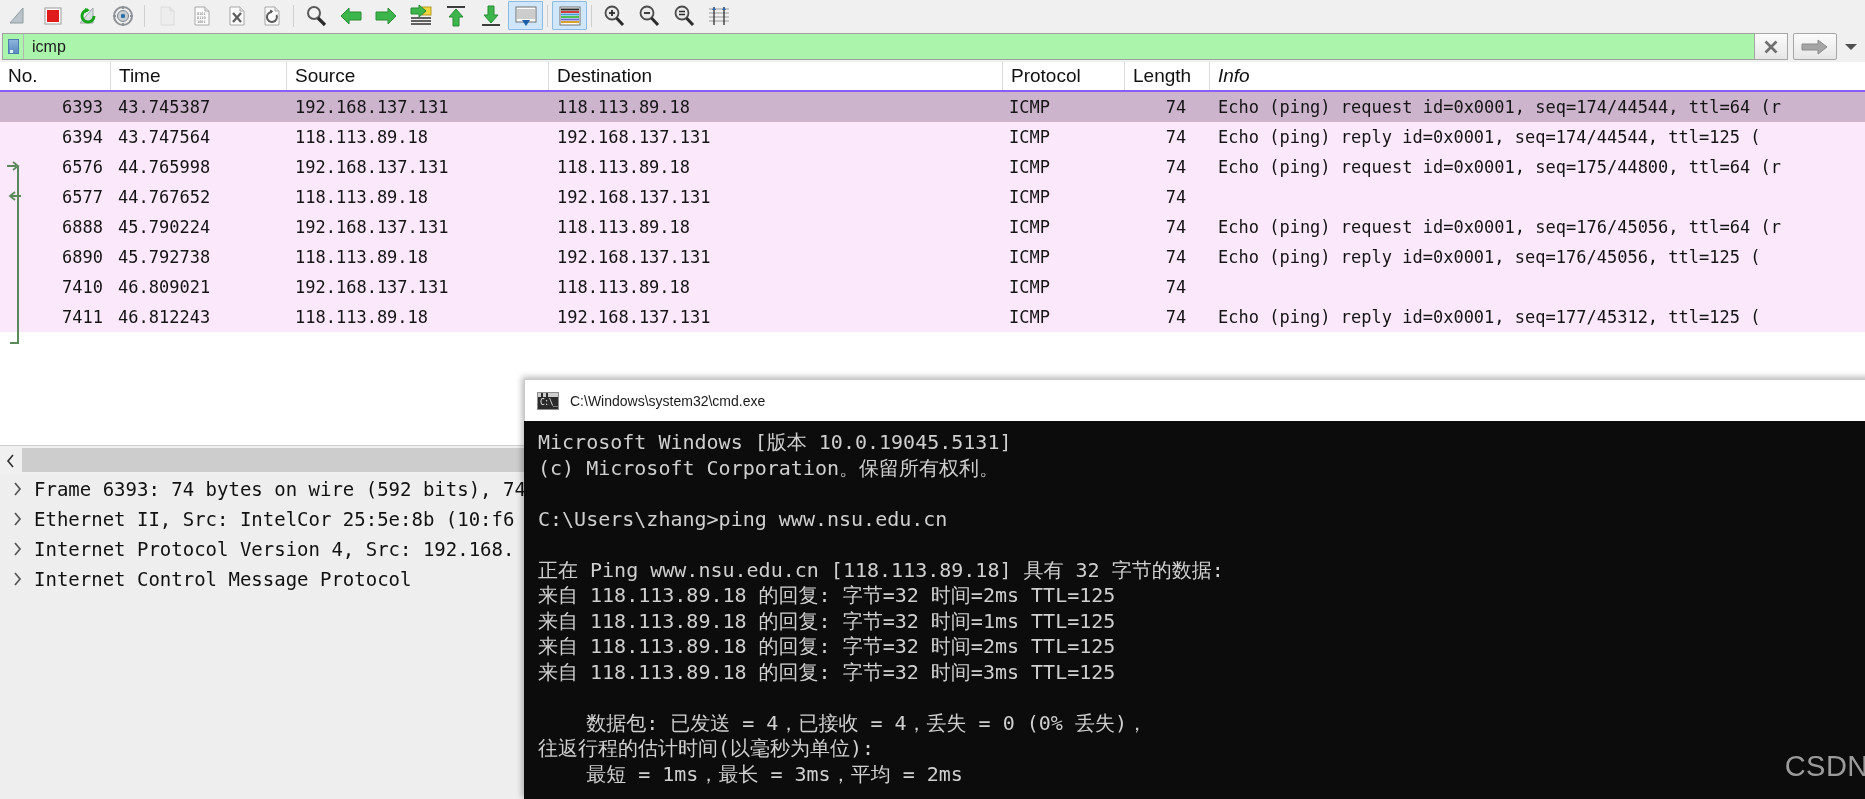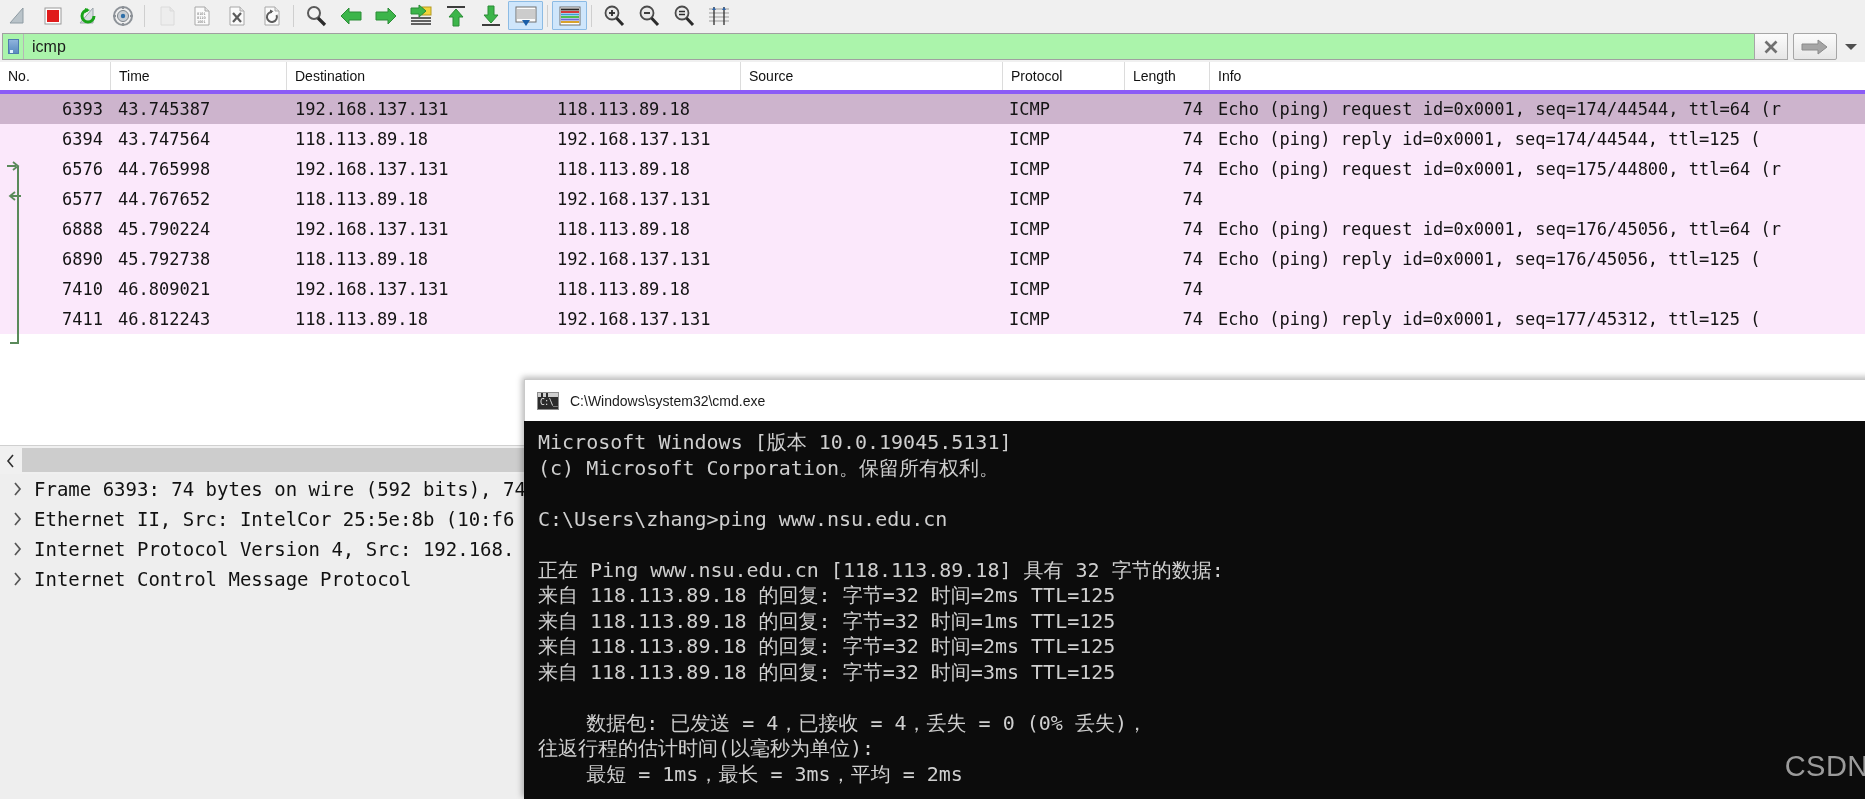--- a/index.html
+++ b/index.html
@@ -63,46 +63,46 @@
   .fbar-chev{
     width:28px;height:27px;flex:0 0 auto;display:flex;align-items:center;justify-content:center;
   }
 
   
   .plist{
     position:absolute;left:0;top:62px;width:1865px;height:287px;
     background:#ffffff;overflow:hidden;
   }
   .plist-header{
-    display:flex;height:28px;background:#ffffff;border-bottom:4px solid #8b5cf6;
-    font-size:14px;color:#111;align-items:center;
+    display:flex;height:28px;background:#ffffff;border-bottom:2px solid #8b5cf6;
+    font-size:19px;color:#111;align-items:center;
   }
   .ph{
     height:28px;line-height:28px;border-right:1px solid #dcdcdc;
     padding-left:8px;box-sizing:border-box;white-space:nowrap;overflow:hidden;
   }
   .ph.c0{width:111px;}
   .ph.c1{width:176px;}
   .ph.c2{width:262px;}
   .ph.c3{width:454px;}
   .ph.c4{width:122px;}
   .ph.c5{width:85px;text-align:left;}
-  .ph.c6{flex:1 1 auto;border-right:none;}
+  .ph.c6{flex:1 1 auto;border-right:none;font-style:italic;}
 
   .prow{display:flex;height:30px;align-items:center;font-size:17px;color:#141414;
         font-family:"DejaVu Sans Mono","Liberation Mono",monospace;white-space:nowrap;}
   .prow.even{background:#fbe8fb;}
   .prow.selected{background:#cdb4cd;}
   .pc{height:30px;line-height:30px;overflow:hidden;white-space:nowrap;box-sizing:border-box;padding-left:24px;}
   .pc.no{width:111px;text-align:right;padding-right:8px;}
   .pc.time{width:176px;padding-left:7px;}
   .pc.src{width:262px;padding-left:8px;}
   .pc.dst{width:454px;padding-left:8px;}
   .pc.proto{width:122px;padding-left:6px;}
-  .pc.len{width:85px;text-align:right;padding-right:7px;}
+  .pc.len{width:85px;text-align:center;padding-right:7px;}
   .pc.info{flex:1 1 auto;padding-left:8px;}
 
   .convcol{position:absolute;left:0;top:90px;width:28px;height:205px;pointer-events:none;}
   .conv-line{position:absolute;left:17px;top:14px;width:2px;height:178px;background:#5a8a5a;}
   .conv-arrow{position:absolute;left:7px;width:14px;height:12px;}
   .conv-cap{position:absolute;left:10px;width:9px;height:2px;background:#5a8a5a;}
 
   
   .split{
     position:absolute;left:0;top:349px;width:1865px;height:98px;background:#ffffff;
@@ -406,22 +406,22 @@
       <svg width="14" height="10" viewBox="0 0 14 10">
           <path d="M1 2 L7 8 L13 2 Z" fill="#4f4f4f"></path>
         </svg>
     </div>
   </div>
 
   <div class="plist">
     <div class="plist-header">
       <div class="ph c0">No.</div>
       <div class="ph c1">Time</div>
+      <div class="ph c2">Source</div>
       <div class="ph c3">Destination</div>
-      <div class="ph c2">Source</div>
       <div class="ph c4">Protocol</div>
       <div class="ph c5">Length</div>
       <div class="ph c6">Info</div>
     </div>
     <div id="rows">
         <div class="prow selected">
           <div class="pc no">6393</div>
           <div class="pc time">43.745387</div>
           <div class="pc src">192.168.137.131</div>
           <div class="pc dst">118.113.89.18</div>

